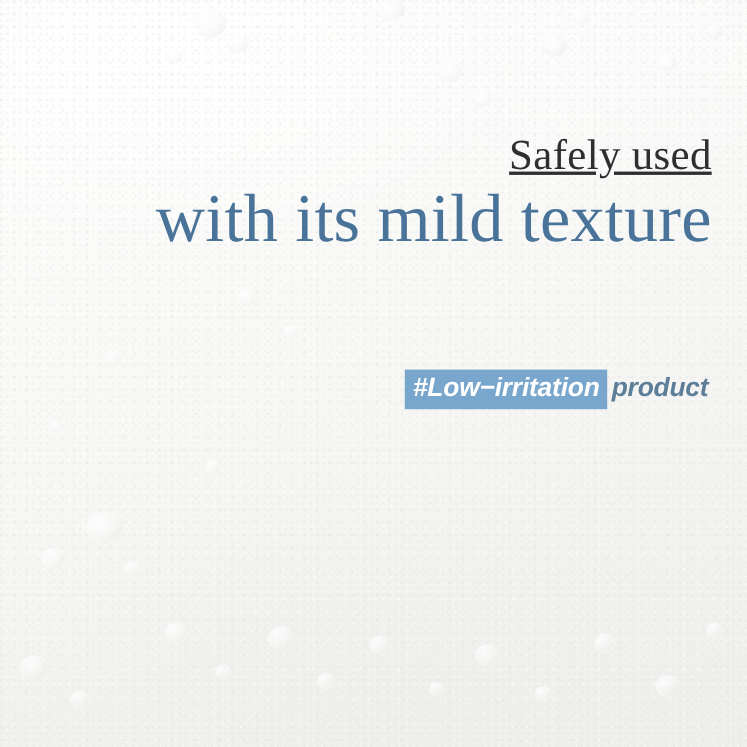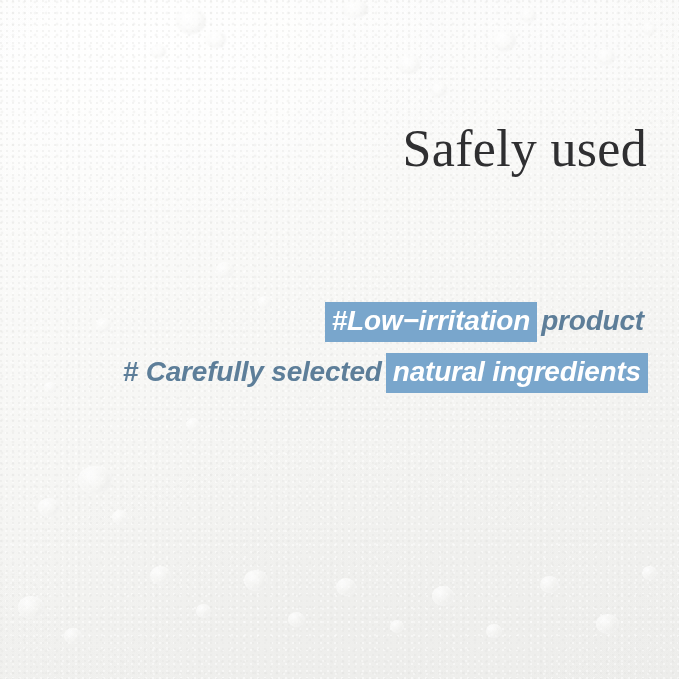--- a/index.html
+++ b/index.html
@@ -110,43 +110,43 @@
     right: 32px;
     top: 122px;
     text-align: right;
     font-family: "Liberation Serif", "DejaVu Serif", serif;
     line-height: 1.02;
     white-space: nowrap;
   }
 
   .headline-line1 {
     display: block;
-    font-size: 52px;
+    font-size: 39px;
     letter-spacing: 0.3px;
     color: #2f2f31;
     margin-bottom: 6px;
+    text-decoration: underline;
   }
 
   .headline-line2 {
     display: block;
     font-size: 62px;
     letter-spacing: 0.2px;
     color: #4a7399;
   }
 
   
   .features {
     position: absolute;
     right: 31px;
-    top: 302px;
-    text-align: right;
+    top: 336px;
     font-family: "Liberation Sans", sans-serif;
     font-style: italic;
     font-weight: bold;
-    font-size: 28px;
+    font-size: 24px;
     letter-spacing: -0.2px;
     white-space: nowrap;
   }
 
   .feature-row {
     display: block;
     margin-bottom: 11px;
     line-height: 1.0;
   }
   .feature-row:last-child { margin-bottom: 0; }
@@ -209,20 +209,20 @@
     <div class="bub" style="left:258px; top:296px; width:13px; height:12px;"></div>
     <div class="bub" style="left:96px;  top:318px; width:15px; height:14px;"></div>
     <div class="bub" style="left:44px;  top:382px; width:12px; height:11px;"></div>
     <div class="bub" style="left:186px; top:418px; width:14px; height:13px;"></div>
   </div>
 
   <div class="bg-vignette"></div>
 
   <div class="headline">
     <span class="headline-line1">Safely used</span>
+    <span class="headline-line2">with its mild texture</span>
   </div>
 
   <div class="features" id="features">
       <span class="feature-row"><span class="seg seg-mark">#Low−irritation</span><span class="seg seg-plain">product</span></span>
-      <span class="feature-row"><span class="seg seg-plain"># Carefully selected</span><span class="seg seg-mark">natural ingredients</span></span>
     </div>
 
 </div>
 
 </body></html>

